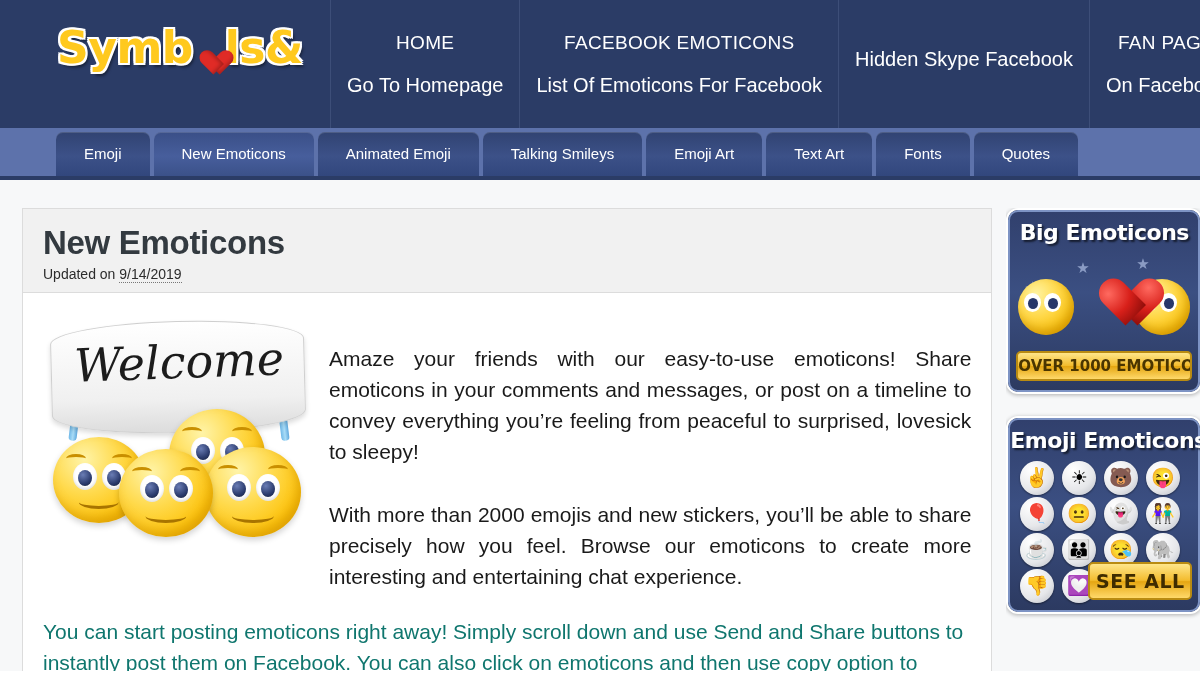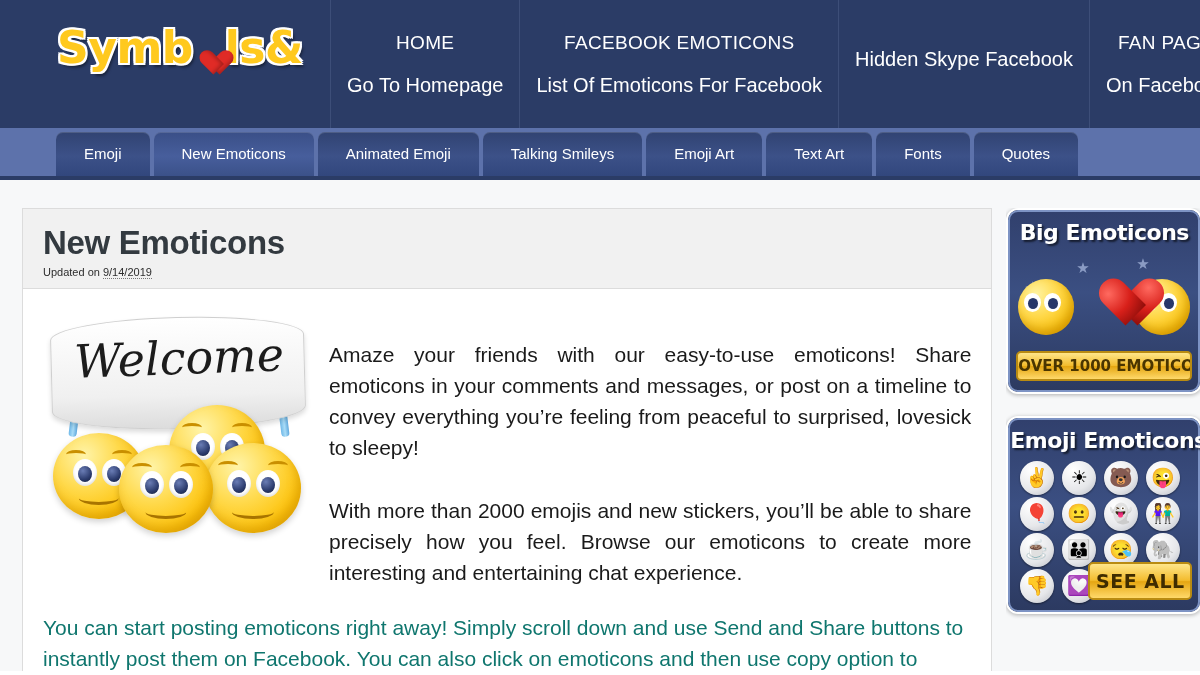--- a/index.html
+++ b/index.html
@@ -161,21 +161,21 @@
     padding: 14px 20px 10px 20px;
   }
   .page-title {
     font-size: 33px;
     font-weight: bold;
     color: #333a40;
     line-height: 40px;
     letter-spacing: -0.3px;
   }
   .updated {
-    font-size: 11px;
+    font-size: 14px;
     color: #2c2c2c;
     margin-top: 3px;
   }
   .updated-date {
     border-bottom: 1px dotted #777;
     cursor: help;
   }
 
   .content-body { padding: 16px 20px 0 20px; }
 

